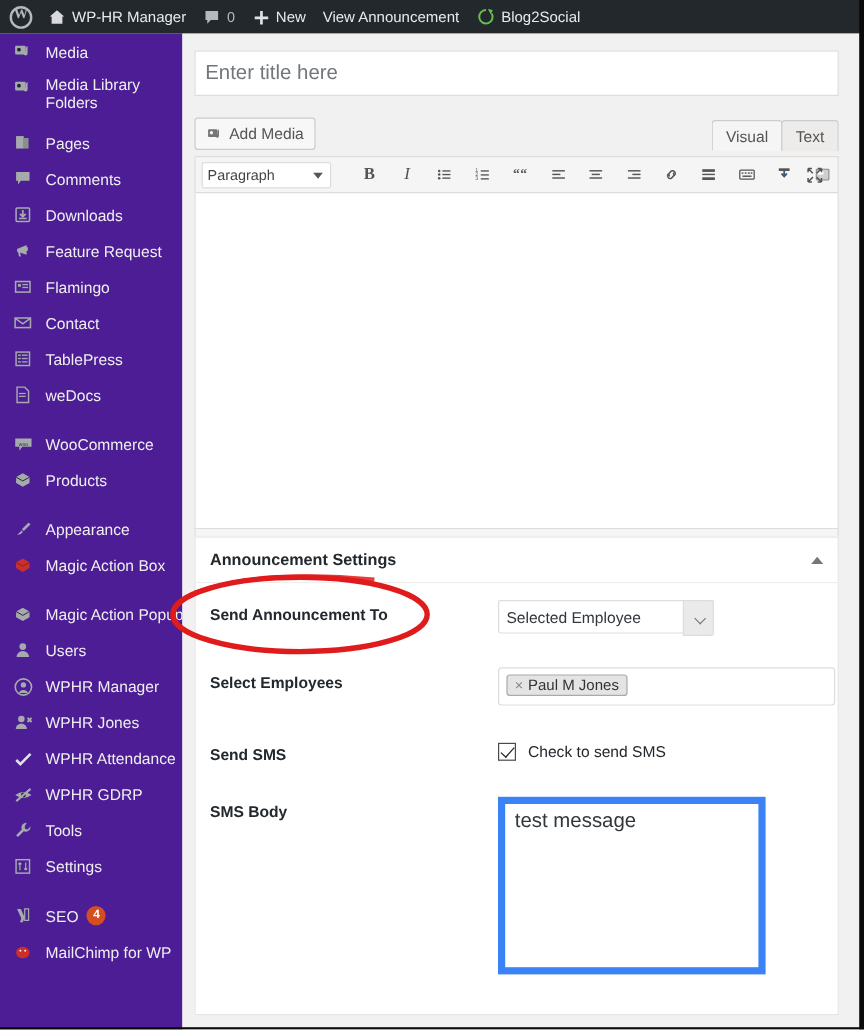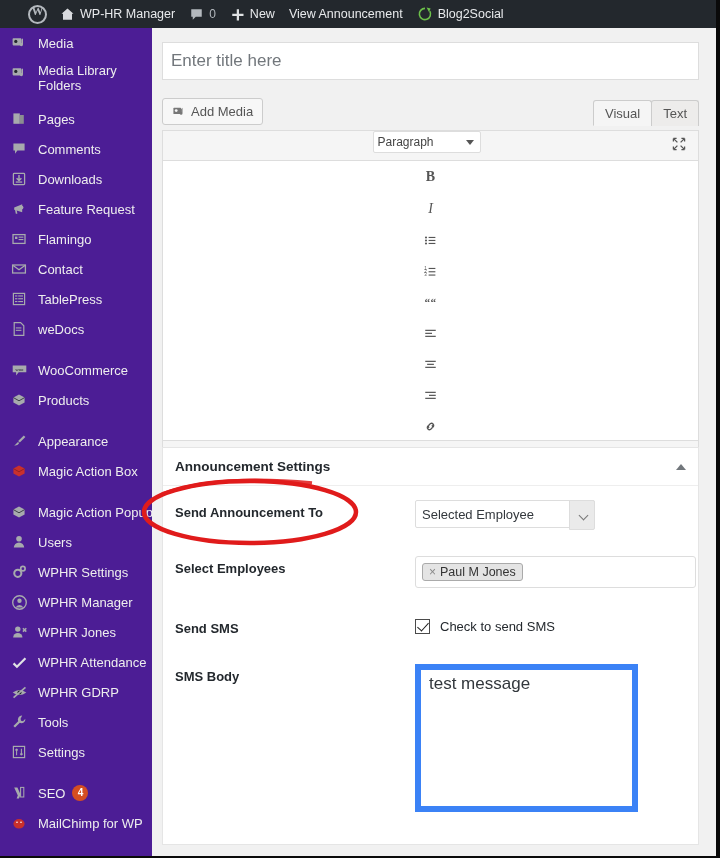--- a/index.html
+++ b/index.html
@@ -8,21 +8,21 @@
     font-family: "Liberation Sans", sans-serif;
     background: #f1f1f1;
     overflow: hidden;
   }
   #page { position: relative; width: 720px; height: 858px; background: #f1f1f1; }
 
   
   #adminbar {
     position: absolute; top: 0; left: 0; width: 720px; height: 28px;
     background: #23282d; color: #b4b9be;
-    display: flex; align-items: flex-end; font-size: 12.5px; padding-left: 20px;
+    display: flex; align-items: flex-end; font-size: 12.5px;
   }
   .ab-item {
     display: flex; align-items: center; gap: 5px;
     height: 28px; padding: 0 7px; color: #e8eaec; white-space: nowrap;
   }
   .ab-item:first-child { padding-left: 8px; padding-right: 6px; }
   .wp-logo { width: 19px; height: 19px; border: 2px solid #b4b9be; border-radius: 50%;
     position: relative; display: inline-block; }
   .wp-logo::after {
     content: "W"; position: absolute; left: 0; top: -3px; width: 15px;
@@ -81,21 +81,21 @@
   .tab {
     height: 26px; padding: 0 11px; font-size: 13px; color: #555;
     display: flex; align-items: center; cursor: pointer;
     border: 1px solid #ccc; border-bottom: none; background: #edeceb;
     border-radius: 3px 3px 0 0; margin-left: -1px;
   }
   .tab.active { background: #f5f5f5; border-bottom: 1px solid #f5f5f5; }
 
   #toolbar {
     border: 1px solid #ddd; background: #f5f5f5; height: 31px;
-    display: flex; align-items: center; padding: 0 5px; gap: 16px; position: relative; flex-direction: column;
+    display: flex; align-items: center; padding: 0 5px; gap: 16px; position: relative;
   }
   #fmtselect {
     width: 108px; height: 22px; font-size: 12px; color: #444; padding: 0 4px;
     background: #fff; border: 1px solid #ddd; border-radius: 2px;
     font-family: "Liberation Sans", sans-serif; -webkit-appearance: none; appearance: none;
     position: relative;
   }
   .selwrap { position: relative; margin-right: 8px; }
   .selwrap::after {
     content: ""; position: absolute; right: 7px; top: 9px; pointer-events: none;
@@ -403,29 +403,20 @@
     <div class="menu-item">
       <span class="mi-icon">
         <svg width="16" height="16" viewBox="0 0 20 20">
             <circle cx="10" cy="6" r="3.5" fill="#a7aaad"></circle>
             <path d="M3.5 17 a6.5 6.5 0 0 1 13 0 z" fill="#a7aaad"></path>
           </svg>
       </span>
       <span class="mi-label">Users</span>
     </div>
 
-    <div class="menu-item">
-      <span class="mi-icon">
-        <svg width="17" height="17" viewBox="0 0 20 20">
-            <circle cx="8" cy="11" r="4.2" fill="none" stroke="#a7aaad" stroke-width="2.4"></circle>
-            <circle cx="14" cy="5.5" r="2.6" fill="none" stroke="#a7aaad" stroke-width="2"></circle>
-          </svg>
-      </span>
-      <span class="mi-label">WPHR Settings</span>
-    </div>
 
     <div class="menu-item">
       <span class="mi-icon">
         <svg width="17" height="17" viewBox="0 0 20 20">
             <circle cx="10" cy="10" r="8" fill="none" stroke="#a7aaad" stroke-width="1.6"></circle>
             <circle cx="10" cy="8" r="2.6" fill="#a7aaad"></circle>
             <path d="M5.5 16 a4.8 4.8 0 0 1 9 0" fill="#a7aaad"></path>
           </svg>
       </span>
       <span class="mi-label">WPHR Manager</span>

